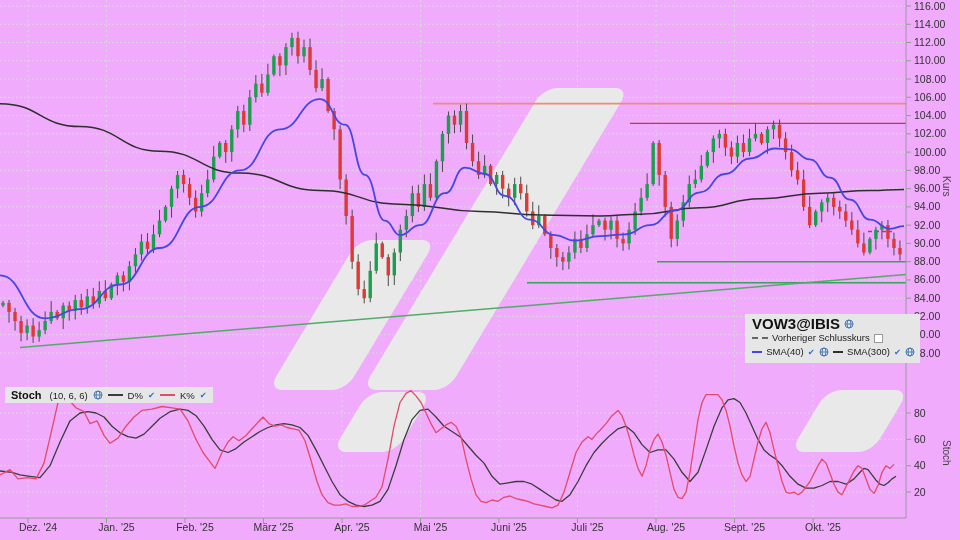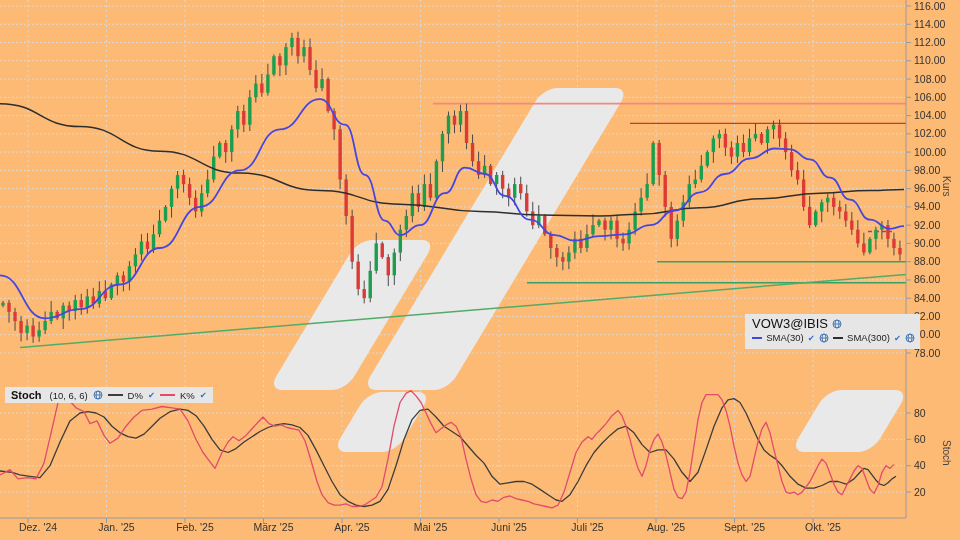--- a/index.html
+++ b/index.html
@@ -1,22 +1,22 @@
 <!DOCTYPE html>
 <html><head>
 <meta charset="utf-8">
 <style>
   html,body{margin:0;padding:0;background:#fff;}
-  .chart-root{position:relative;width:960px;height:540px;background:#fdba74;overflow:hidden;
+  .chart-root{position:relative;width:960px;height:540px;background:#f0abfc;overflow:hidden;
     font-family:"Liberation Sans", sans-serif;color:#333;}
   #chart-svg{position:absolute;left:0;top:0;}
   .main-legend{position:absolute;left:745px;top:314px;width:163px;background:#e6e6e6;
     padding:3px 5px 4px 7px;font-size:9.5px;line-height:14px;color:#222;}
   .lg-row{display:flex;align-items:center;gap:4px;white-space:nowrap;}
-  .lg-sym{font-weight:normal;font-size:13px;color:#111;}
+  .lg-sym{font-weight:bold;font-size:15px;color:#111;}
   .dash-sample{display:inline-block;width:16px;border-top:2px dashed #666;height:0;}
   .line-sample{display:inline-block;width:15px;height:2px;}
   .ls-blue{background:#4646e0;}
   .ls-black{background:#2e2e2e;}
   .ls-k{background:#e14b6c;}
   .ls-d{background:#3c3c3c;}
   .check{color:#2e6fd6;font-size:8.5px;}
   .ubox{display:inline-block;width:7px;height:7px;background:#fff;border:1px solid #999;}
   .globe{width:10px;height:10px;flex:0 0 auto;}
   .stoch-legend{position:absolute;left:5px;top:387px;height:16px;background:#e6e6e6;
@@ -479,22 +479,27 @@
   <div class="main-legend">
     <div class="lg-row">
       <span class="lg-sym">VOW3@IBIS</span>
       <svg class="globe" viewBox="0 0 10 10">
           <circle cx="5" cy="5" r="4" fill="none" stroke="#4a7ab5"></circle>
           <ellipse cx="5" cy="5" rx="2" ry="4" fill="none" stroke="#4a7ab5"></ellipse>
           <line x1="1" y1="5" x2="9" y2="5" stroke="#4a7ab5"></line>
         </svg>
     </div>
     <div class="lg-row">
+      <span class="dash-sample"></span>
+      <span>Vorheriger Schlusskurs</span>
+      <span class="ubox"></span>
+    </div>
+    <div class="lg-row">
       <span class="line-sample ls-blue"></span>
-      <span>SMA(30)</span>
+      <span>SMA(40)</span>
       <span class="check">✔</span>
       <svg class="globe" viewBox="0 0 10 10">
           <circle cx="5" cy="5" r="4" fill="none" stroke="#4a7ab5"></circle>
           <ellipse cx="5" cy="5" rx="2" ry="4" fill="none" stroke="#4a7ab5"></ellipse>
           <line x1="1" y1="5" x2="9" y2="5" stroke="#4a7ab5"></line>
         </svg>
       <span class="line-sample ls-black"></span>
       <span>SMA(300)</span>
       <span class="check">✔</span>
       <svg class="globe" viewBox="0 0 10 10">

